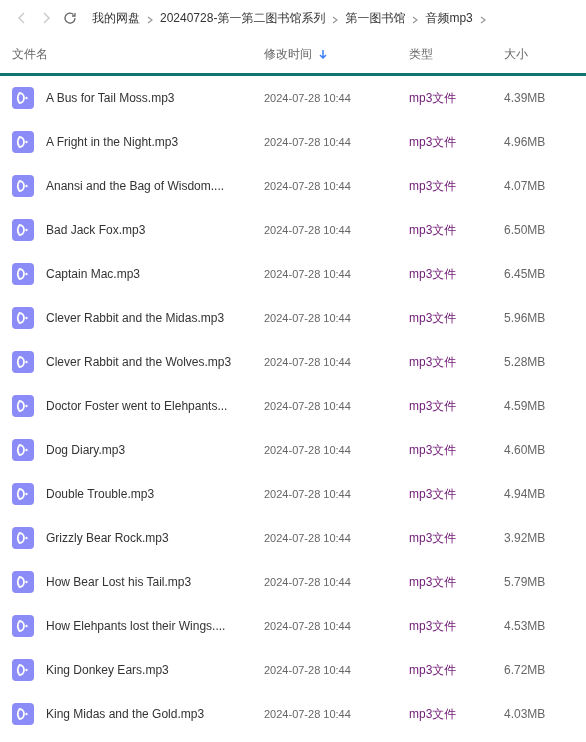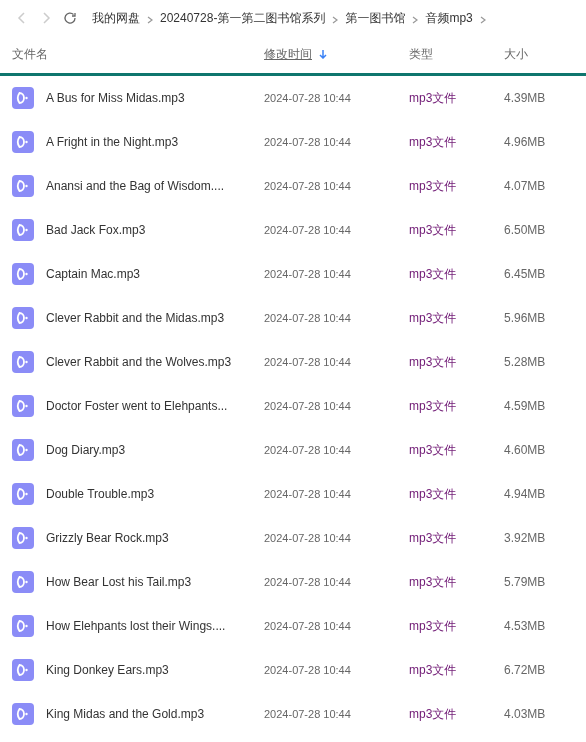--- a/index.html
+++ b/index.html
@@ -5,21 +5,21 @@
 * { margin: 0; padding: 0; box-sizing: border-box; }
 body { font-family: "Microsoft YaHei", Arial, sans-serif; font-size: 13px; color: #333; background: #fff; width: 586px; }
 .toolbar { display: flex; align-items: center; padding: 8px 12px; gap: 4px; }
 .nav-btn { width: 20px; height: 20px; display: flex; align-items: center; justify-content: center; cursor: pointer; color: #666; }
 .nav-btn.disabled { color: #ccc; cursor: default; }
 .breadcrumb { display: flex; align-items: flex-end; flex: 1; font-size: 12px; color: #333; margin-left: 8px; overflow: hidden; }
 .crumb { cursor: pointer; white-space: nowrap; }
 .crumb-sep { margin: 0 6px; color: #999; }
 .header { display: flex; align-items: center; padding: 10px 12px; border-bottom: 3px solid #0f766e; font-size: 12px; color: #666; }
 .col-name { flex: 0 0 252px; }
-.col-time { flex: 0 0 145px; display: flex; align-items: center; gap: 6px; text-decoration: underline; }
+.col-time { flex: 0 0 145px; display: flex; align-items: center; gap: 6px; }
 .col-type { flex: 0 0 95px; }
 .col-size { flex: 1; }
 .sort-icon { color: #3b82f6; }
 .file-list { }
 .file-row { display: flex; align-items: center; padding: 11px 12px; cursor: pointer; }
 .file-icon { width: 22px; height: 22px; margin-right: 12px; flex-shrink: 0; }
 .file-name { flex: 0 0 218px; white-space: nowrap; overflow: hidden; text-overflow: ellipsis; color: #333; font-size: 12px; }
 .file-time { flex: 0 0 145px; color: #666; font-size: 11px; }
 .file-type { flex: 0 0 95px; color: #701a75; font-size: 12px; }
 .file-size { flex: 1; color: #666; font-size: 12px; }
@@ -77,21 +77,21 @@
   <div class="col-size">大小</div>
 </div>
 
 <div class="file-list">
     <div class="file-row">
       <div class="file-icon"><svg width="22" height="22" viewBox="0 0 22 22">
           <rect x="0" y="0" width="22" height="22" rx="4" fill="#8b8cf7"></rect>
           <path d="M7.5 6 A4.5 5 0 0 1 7.5 16 M7.5 6 A7 8 0 0 0 7.5 16" stroke="#fff" stroke-width="1.8" fill="none" stroke-linecap="round"></path>
           <circle cx="14.5" cy="11" r="1.2" fill="#fff"></circle>
         </svg></div>
-      <div class="file-name">A Bus for Miss Midas.mp3</div>
+      <div class="file-name">A Bus for Tail Moss.mp3</div>
       <div class="file-time">2024-07-28 10:44</div>
       <div class="file-type">mp3文件</div>
       <div class="file-size">4.39MB</div>
     </div>
     <div class="file-row">
       <div class="file-icon"><svg width="22" height="22" viewBox="0 0 22 22">
           <rect x="0" y="0" width="22" height="22" rx="4" fill="#8b8cf7"></rect>
           <path d="M7.5 6 A4.5 5 0 0 1 7.5 16 M7.5 6 A7 8 0 0 0 7.5 16" stroke="#fff" stroke-width="1.8" fill="none" stroke-linecap="round"></path>
           <circle cx="14.5" cy="11" r="1.2" fill="#fff"></circle>
         </svg></div>

